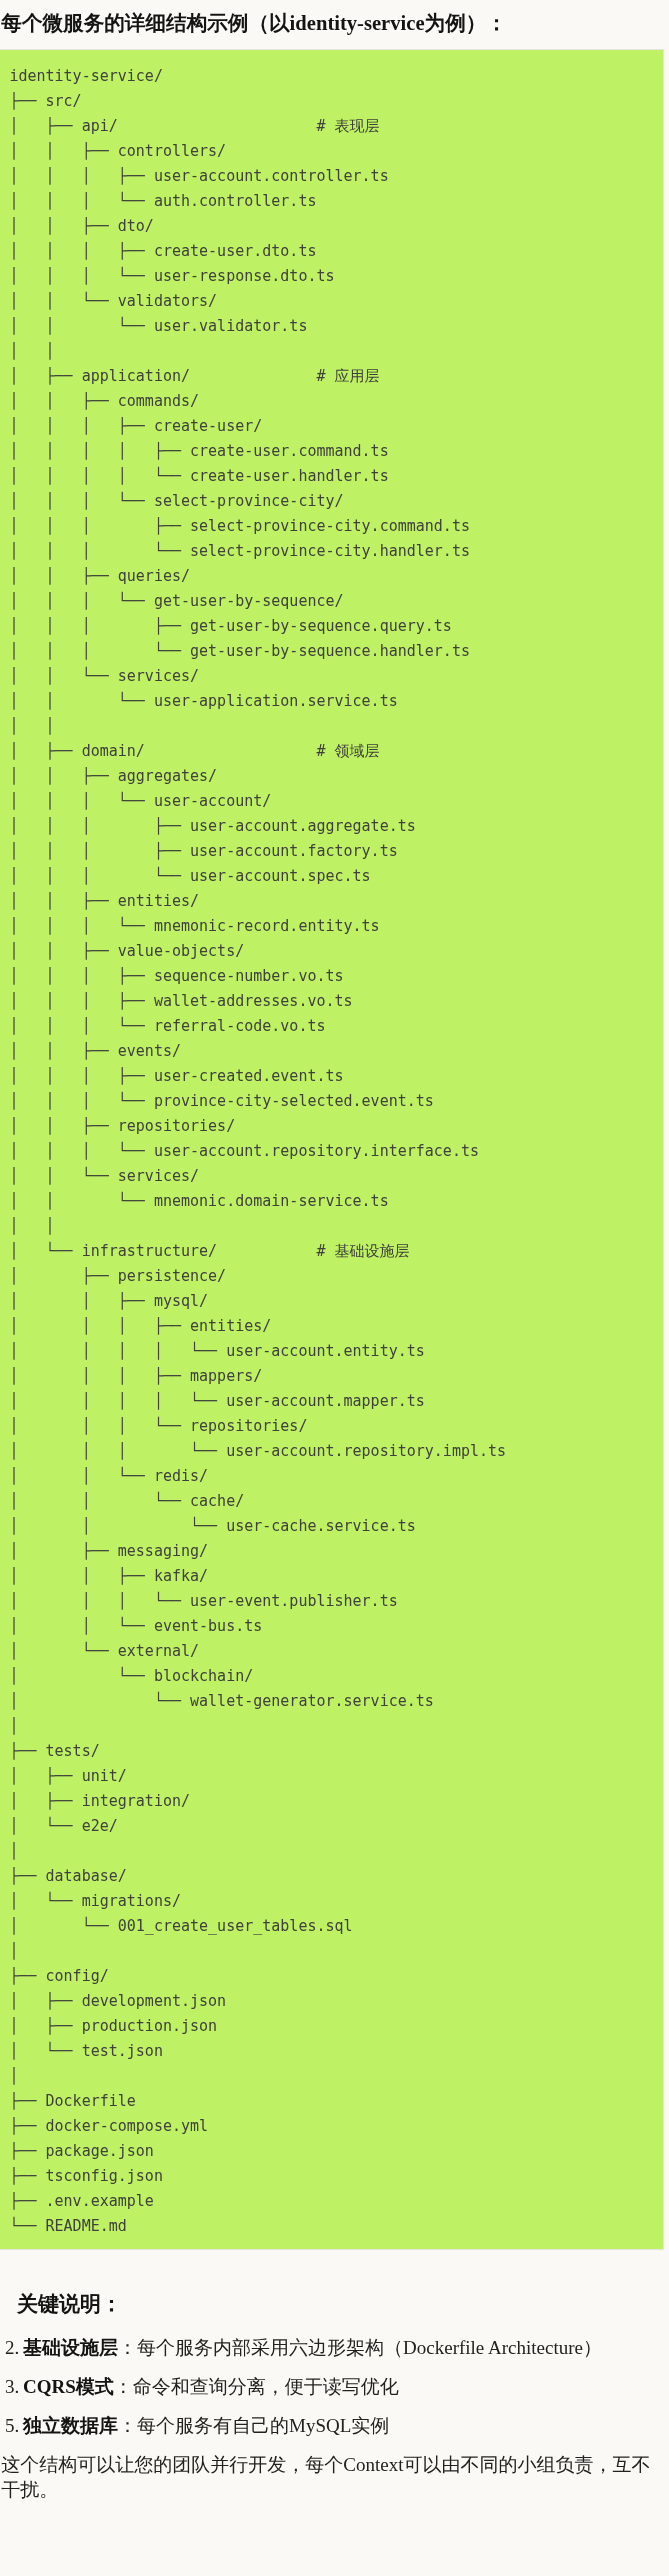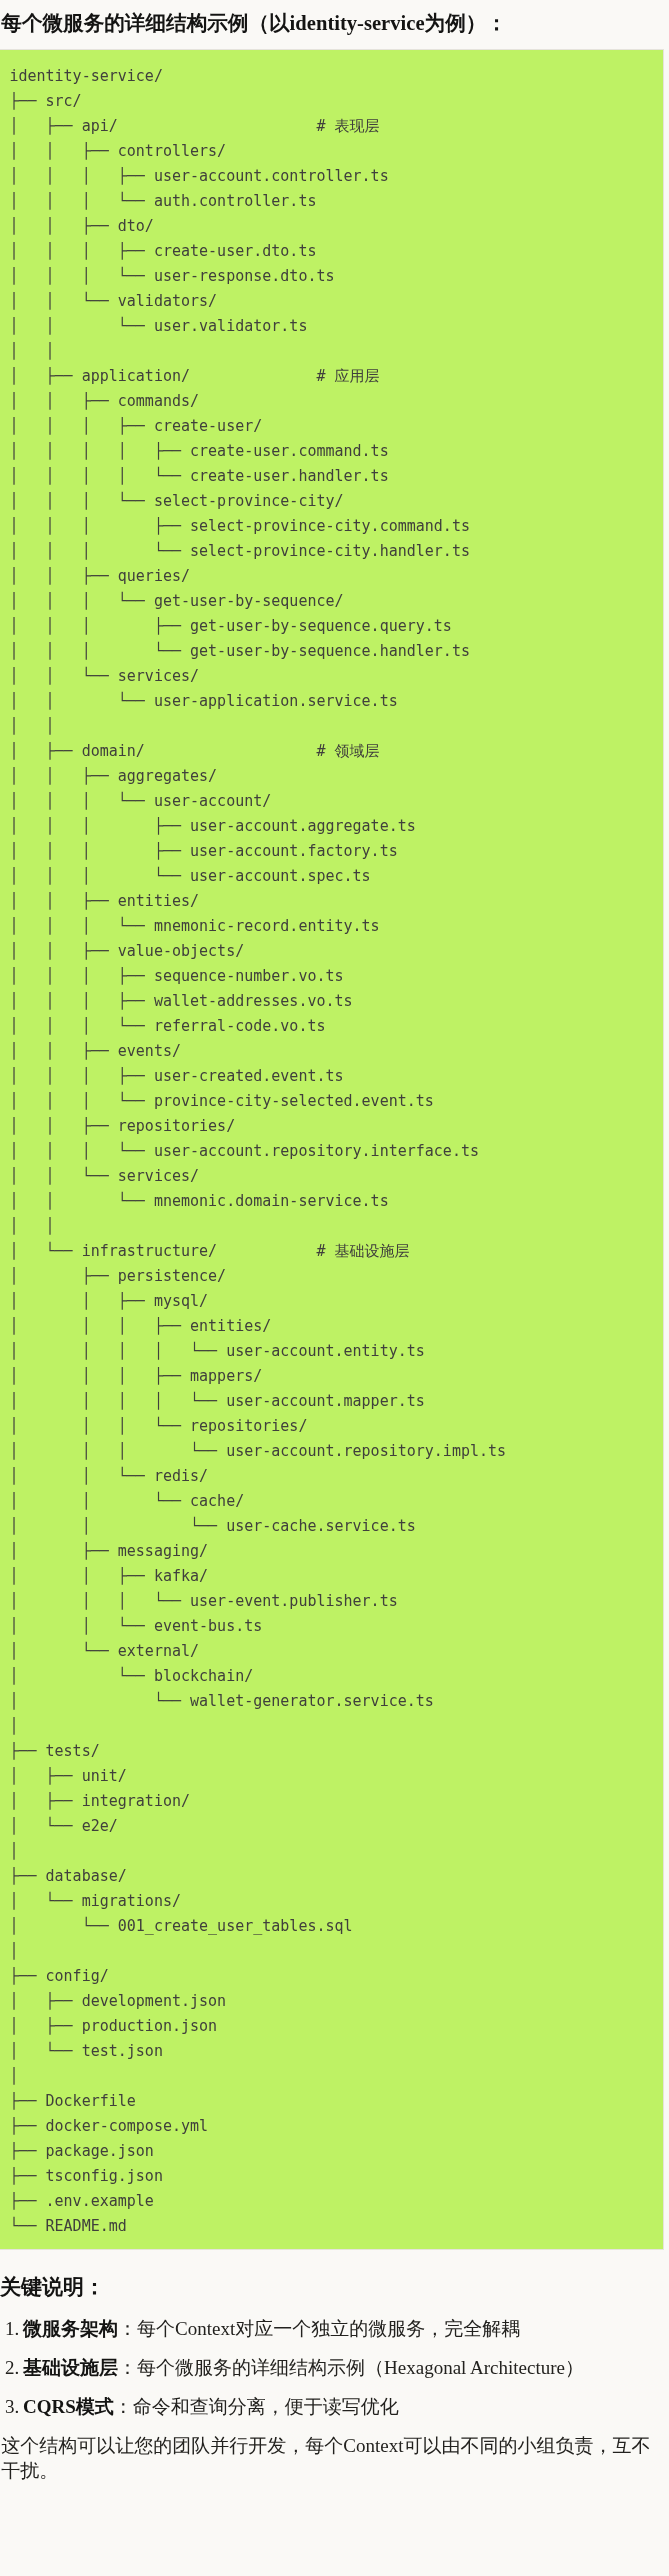--- a/index.html
+++ b/index.html
@@ -38,21 +38,21 @@
   }
   .file-tree {
     margin: 0;
     font-family: "DejaVu Sans Mono", "Liberation Mono", monospace;
     font-size: 15px;
     line-height: 25px;
     color: #40403C;
     white-space: pre;
   }
   .notes-heading {
-    margin: 0;
+    margin: 17px;
     padding: 24px 0 0 0;
     font-size: 21px;
     line-height: 27.5px;
     font-weight: 700;
     color: #141413;
   }
   .notes-list {
     margin: 15px 0 0 0;
     padding: 0 0 0 5px;
     list-style: none;
@@ -171,21 +171,21 @@
 ├── docker-compose.yml
 ├── package.json
 ├── tsconfig.json
 ├── .env.example
 └── README.md</pre>
   </div>
 
   <p class="notes-heading">关键说明：</p>
 
   <ol class="notes-list">
-    <li class="note-item"><span class="num">1.</span><strong>微服务架构</strong><span>：</span><span>每个Context对应一个独立的微服务，完全解耦</span></li>
-    <li class="note-item"><span class="num">2.</span><strong>基础设施层</strong><span>：</span><span>每个微服务的详细结构示例（Hexagonal Architecture）</span></li>
+    <li class="note-item"><span class="num">2.</span><strong>基础设施层</strong><span>：</span><span>每个服务内部采用六边形架构（Dockerfile Architecture）</span></li>
     <li class="note-item"><span class="num">3.</span><strong>CQRS模式</strong><span>：</span><span>命令和查询分离，便于读写优化</span></li>
+    <li class="note-item"><span class="num">5.</span><strong>独立数据库</strong><span>：</span><span>每个服务有自己的MySQL实例</span></li>
   </ol>
 
   <p class="closing-paragraph">这个结构可以让您的团队并行开发，每个Context可以由不同的小组负责，互不干扰。</p>
 
 </div>
 
 
 </body></html>

